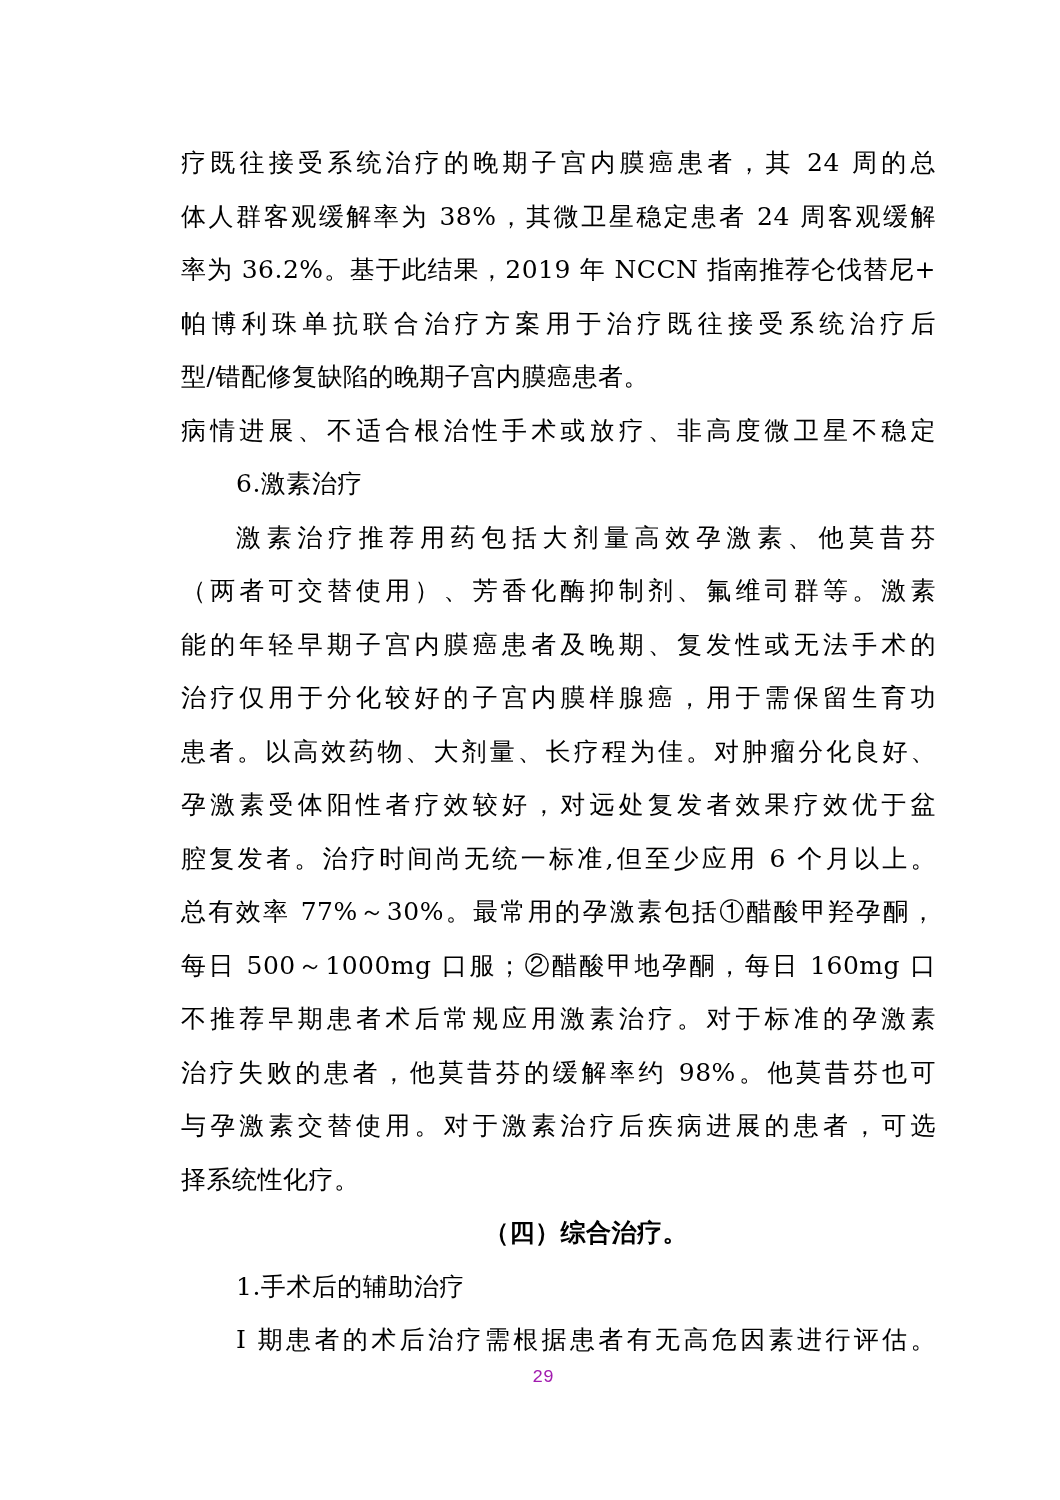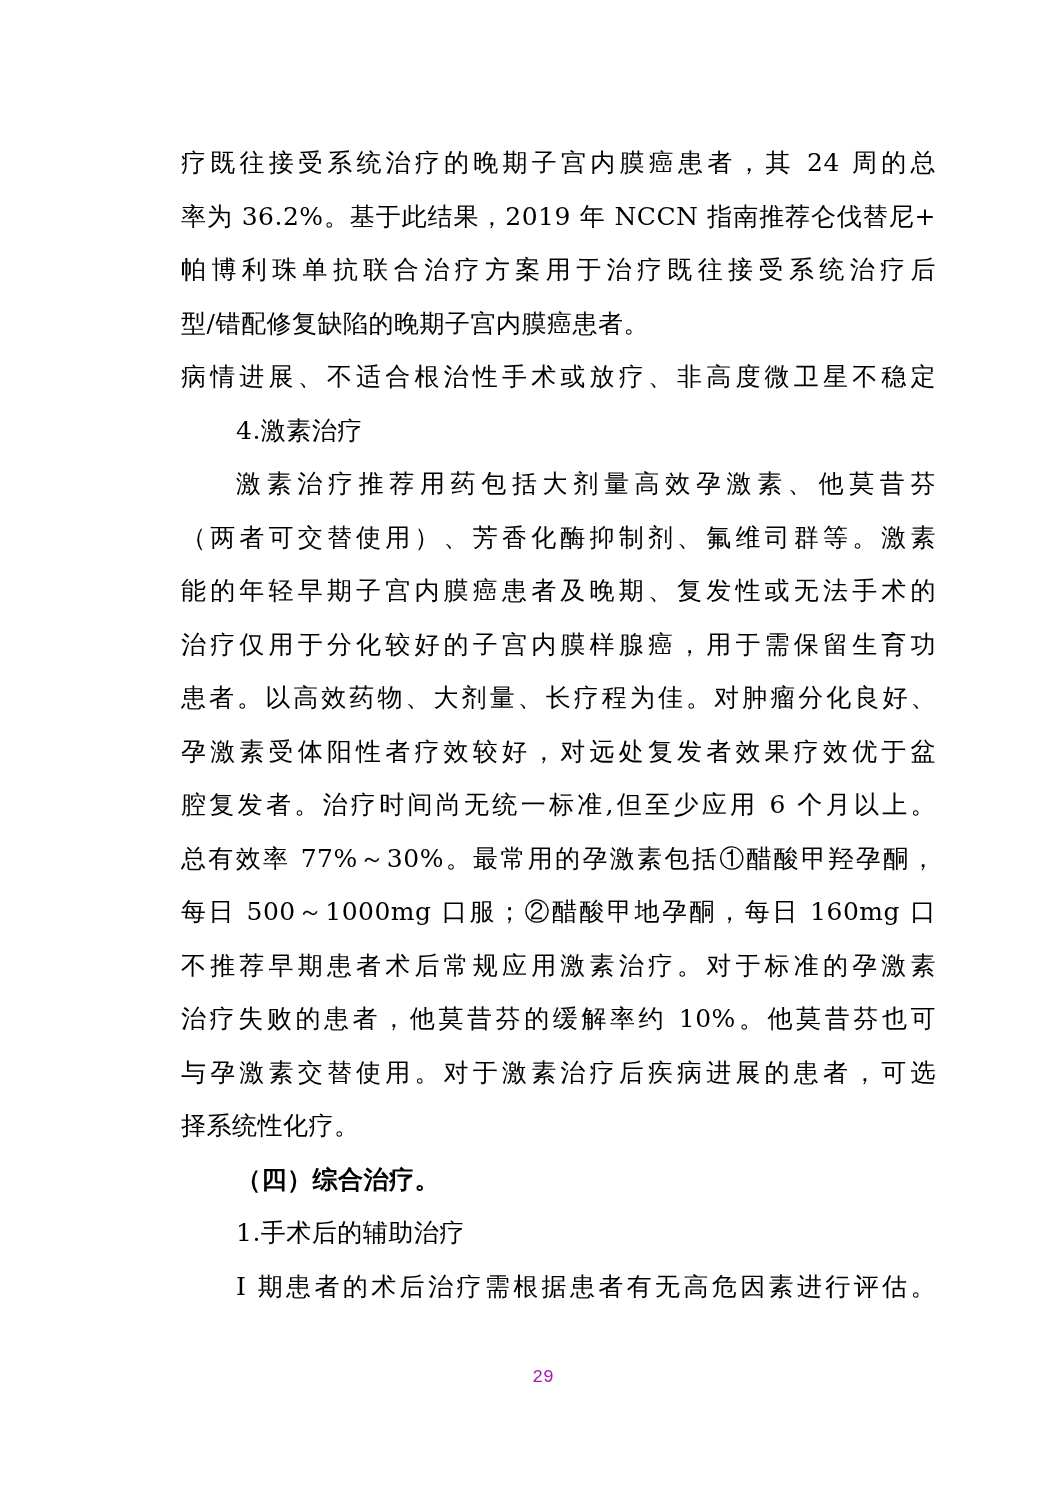--- a/index.html
+++ b/index.html
@@ -36,55 +36,57 @@
     text-align-last: justify;
   }
   .line.left {
     text-align: left;
   }
   .line.indent {
     text-indent: 2.2em;
   }
   .line.bold {
     font-weight: 700;
+    text-align: center;
   }
   .page-number {
     position: absolute;
     left: 13px;
     top: 1363px;
     width: 100%;
     text-align: center;
     font-size: 18px;
     line-height: 28px;
     color: #a21caf;
     font-family: Liberation Mono, monospace;
   }
 </style>
 </head>
 <body>
 
 <div class="page">
   <main class="text-block">
       <div class="line justify">疗既往接受系统治疗的晚期子宫内膜癌患者，其 24 周的总</div>
+      <div class="line justify">体人群客观缓解率为 38%，其微卫星稳定患者 24 周客观缓解</div>
       <div class="line justify">率为 36.2%。基于此结果，2019 年 NCCN 指南推荐仑伐替尼+</div>
       <div class="line justify">帕博利珠单抗联合治疗方案用于治疗既往接受系统治疗后</div>
       <div class="line left">型/错配修复缺陷的晚期子宫内膜癌患者。</div>
       <div class="line justify">病情进展、不适合根治性手术或放疗、非高度微卫星不稳定</div>
-      <div class="line indent left">4.激素治疗</div>
+      <div class="line indent left">6.激素治疗</div>
       <div class="line indent justify">激素治疗推荐用药包括大剂量高效孕激素、他莫昔芬</div>
       <div class="line justify">（两者可交替使用）、芳香化酶抑制剂、氟维司群等。激素</div>
       <div class="line justify">能的年轻早期子宫内膜癌患者及晚期、复发性或无法手术的</div>
       <div class="line justify">治疗仅用于分化较好的子宫内膜样腺癌，用于需保留生育功</div>
       <div class="line justify">患者。以高效药物、大剂量、长疗程为佳。对肿瘤分化良好、</div>
       <div class="line justify">孕激素受体阳性者疗效较好，对远处复发者效果疗效优于盆</div>
       <div class="line justify">腔复发者。治疗时间尚无统一标准,但至少应用 6 个月以上。</div>
       <div class="line justify">总有效率 77%～30%。最常用的孕激素包括①醋酸甲羟孕酮，</div>
       <div class="line justify">每日 500～1000mg 口服；②醋酸甲地孕酮，每日 160mg 口服。</div>
       <div class="line justify">不推荐早期患者术后常规应用激素治疗。对于标准的孕激素</div>
-      <div class="line justify">治疗失败的患者，他莫昔芬的缓解率约 10%。他莫昔芬也可</div>
+      <div class="line justify">治疗失败的患者，他莫昔芬的缓解率约 98%。他莫昔芬也可</div>
       <div class="line justify">与孕激素交替使用。对于激素治疗后疾病进展的患者，可选</div>
       <div class="line left">择系统性化疗。</div>
       <div class="line indent left bold">（四）综合治疗。</div>
       <div class="line indent left">1.手术后的辅助治疗</div>
       <div class="line indent justify">I 期患者的术后治疗需根据患者有无高危因素进行评估。</div>
     </main>
   <footer class="page-number">29</footer>
 </div>
 
 </body></html>

